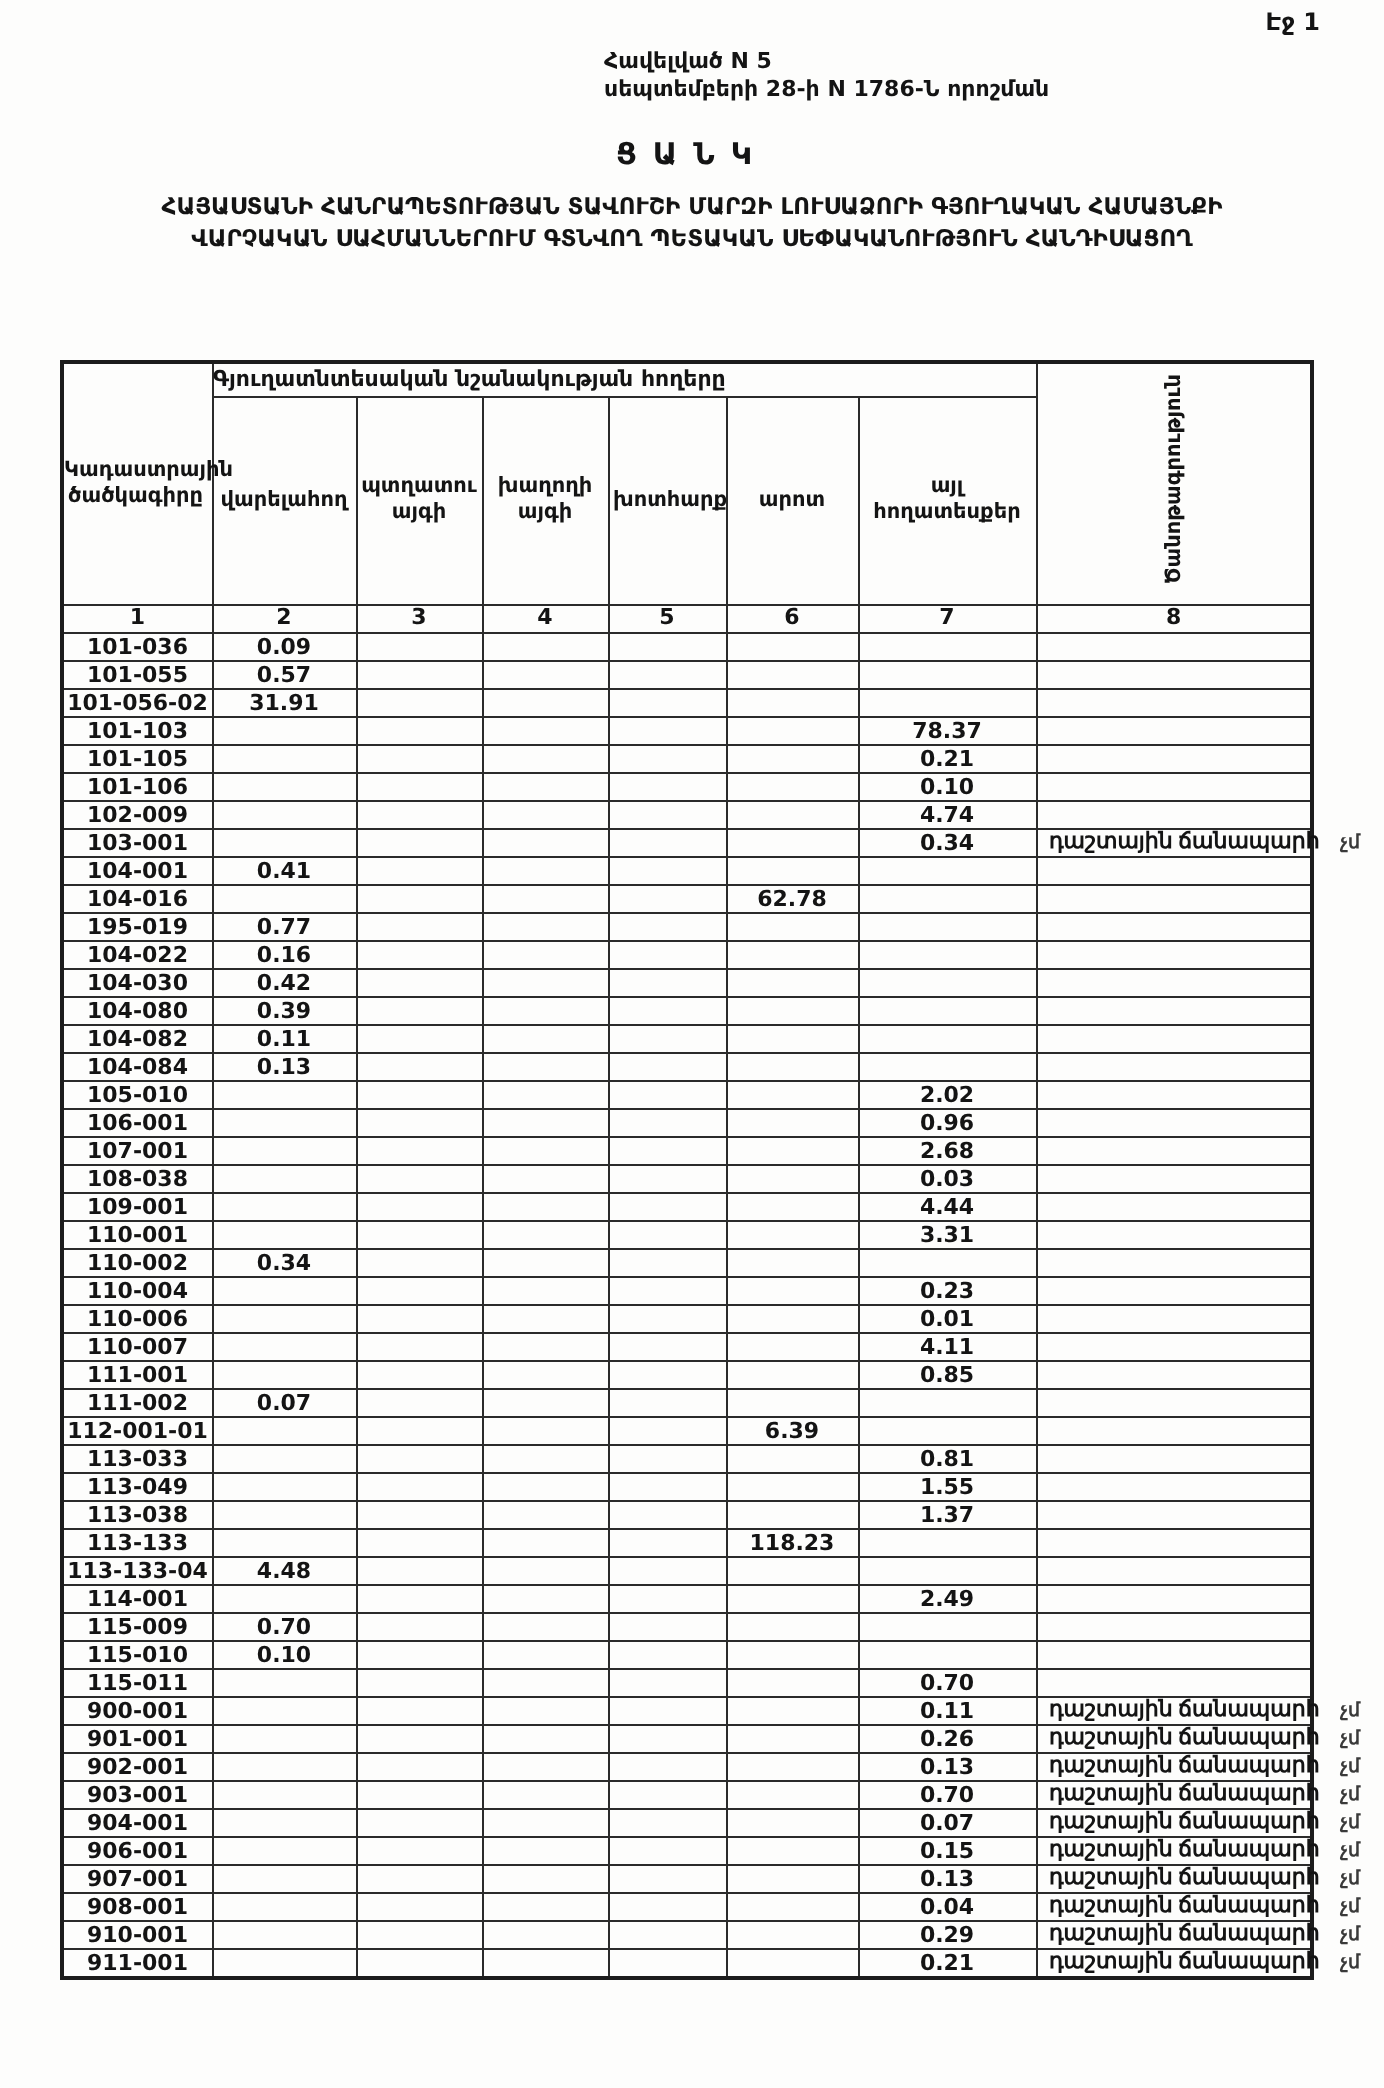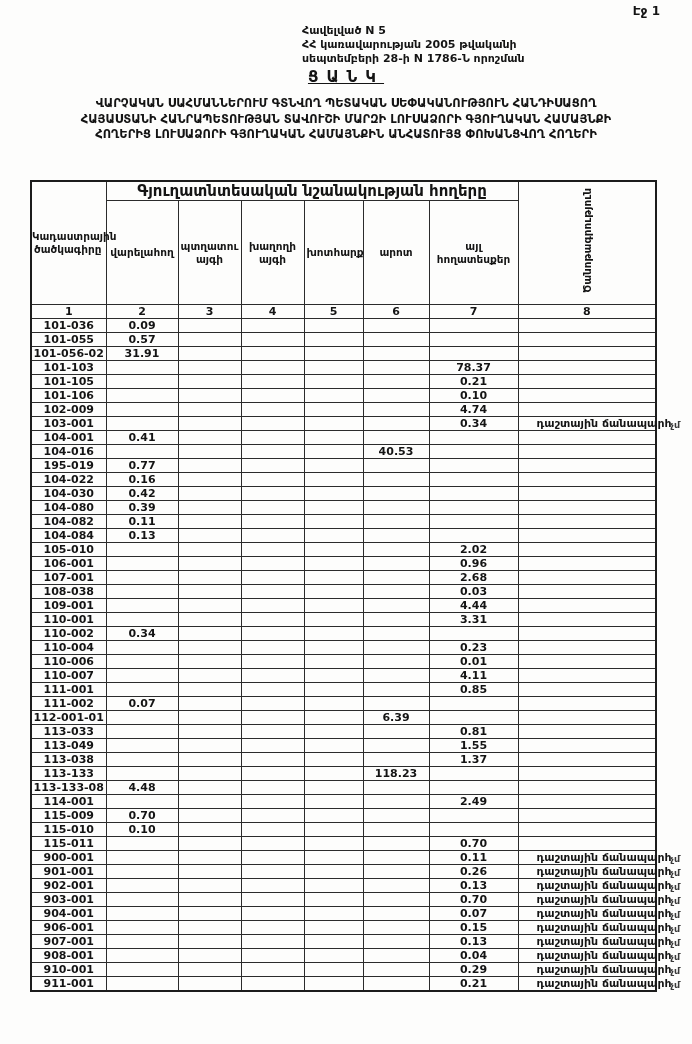--- a/index.html
+++ b/index.html
@@ -15,78 +15,76 @@
   .page-label {
     position:absolute; top:4px; right:32px;
     font-size:12px; font-weight:bold;
   }
   .appendix {
     position:absolute; top:24px; left:302px; width:390px;
     font-size:11px; font-weight:bold; line-height:14px;
   }
   .doc-title {
     position:absolute; top:68px; left:0; right:0;
-    text-align:center; font-size:15px; font-weight:bold; letter-spacing:8px;text-decoration:underline;
+    text-align:center; font-size:15px; font-weight:bold; letter-spacing:8px;
   }
   .subtitle {
     position:absolute; top:96px; left:2px; right:2px;
     text-align:center; font-size:11.5px; font-weight:bold; line-height:15.5px;
   }
   table.land {
     position:absolute; left:30px; top:180px;
     width:625px; table-layout:fixed;
     border-collapse:collapse;
   }
   table.land th, table.land td {
     border:1px solid #2b2b2b;
     font-weight:bold;
     overflow:visible;
   }
   table.land { border:2px solid #1c1c1c; }
-  th.group-hd { height:17px; font-size:15px; text-align:center; }
+  th.group-hd { height:17px; font-size:11px; text-align:left; }
   th.col1-hd {
     font-size:10.5px; text-align:right; vertical-align:middle;
     padding-right:4px; line-height:13px;
   }
   th.sub-hd { height:104px; font-size:10.5px; text-align:center; vertical-align:middle; line-height:13px; padding:0 2px; }
   th.note-hd { text-align:center; vertical-align:middle; }
   th.note-hd span {
     display:inline-block;
     writing-mode:vertical-rl;
     transform:rotate(180deg);
     font-size:10.5px; font-weight:bold;
   }
   tr.num-row td { height:14px; font-size:11px; text-align:center; line-height:12px; }
   tbody.data td { height:14px; font-size:11px; text-align:center; line-height:13px; white-space:nowrap; }
   td.c-code { font-size:11px; }
-  td.c-note { position:relative; text-align:left; padding-left:18px; font-size:10.5px; }
+  td.c-note { position:relative; text-align:left; padding-left:6px; font-size:10.5px;font-family:Liberation Serif, serif; }
   .margin-mark {
     position:absolute; right:-25px; top:1px;
     font-size:9.5px; color:#3a3a3a; font-weight:bold;
   }
 </style>
 </head>
 <body>
 
 <div class="page">
 
   <div class="page-label">Էջ 1</div>
 
   <div class="appendix">
     <div>Հավելված N 5</div>
-    <div>ՀՀ կառավարության 2005 թվականի</div>
     <div>սեպտեմբերի 28-ի N 1786-Ն որոշման</div>
   </div>
 
   <div class="doc-title">ՑԱՆԿ</div>
 
   <div class="subtitle">
+    <div>ՀԱՅԱՍՏԱՆԻ ՀԱՆՐԱՊԵՏՈՒԹՅԱՆ  ՏԱՎՈՒՇԻ ՄԱՐԶԻ ԼՈՒՍԱՁՈՐԻ ԳՅՈՒՂԱԿԱՆ  ՀԱՄԱՅՆՔԻ</div>
     <div>ՎԱՐՉԱԿԱՆ ՍԱՀՄԱՆՆԵՐՈՒՄ  ԳՏՆՎՈՂ  ՊԵՏԱԿԱՆ ՍԵՓԱԿԱՆՈՒԹՅՈՒՆ  ՀԱՆԴԻՍԱՑՈՂ</div>
-    <div>ՀԱՅԱՍՏԱՆԻ ՀԱՆՐԱՊԵՏՈՒԹՅԱՆ  ՏԱՎՈՒՇԻ ՄԱՐԶԻ ԼՈՒՍԱՁՈՐԻ ԳՅՈՒՂԱԿԱՆ  ՀԱՄԱՅՆՔԻ</div>
-    <div>ՀՈՂԵՐԻՑ  ԼՈՒՍԱՁՈՐԻ  ԳՅՈՒՂԱԿԱՆ ՀԱՄԱՅՆՔԻՆ ԱՆՀԱՏՈՒՅՑ ՓՈԽԱՆՑՎՈՂ  ՀՈՂԵՐԻ</div>
   </div>
 
   <table class="land">
     <colgroup>
       <col style="width:75px">
         <col style="width:72px">
         <col style="width:63px">
         <col style="width:63px">
       <col style="width:59px">
         <col style="width:66px">
@@ -237,21 +235,21 @@
         <span></span>
         <span class="margin-mark"></span>
       </td>
     </tr>
         <tr>
       <td class="c-code">104-016</td>
       <td></td>
       <td></td>
       <td></td>
       <td></td>
-      <td>40.53</td>
+      <td>62.78</td>
       <td></td>
       <td class="c-note">
         <span></span>
         <span class="margin-mark"></span>
       </td>
     </tr>
         <tr>
       <td class="c-code">195-019</td>
       <td>0.77</td>
       <td></td>
@@ -544,21 +542,21 @@
       <td></td>
       <td></td>
       <td>118.23</td>
       <td></td>
       <td class="c-note">
         <span></span>
         <span class="margin-mark"></span>
       </td>
     </tr>
         <tr>
-      <td class="c-code">113-133-08</td>
+      <td class="c-code">113-133-04</td>
       <td>4.48</td>
       <td></td>
       <td></td>
       <td></td>
       <td></td>
       <td></td>
       <td class="c-note">
         <span></span>
         <span class="margin-mark"></span>
       </td>

